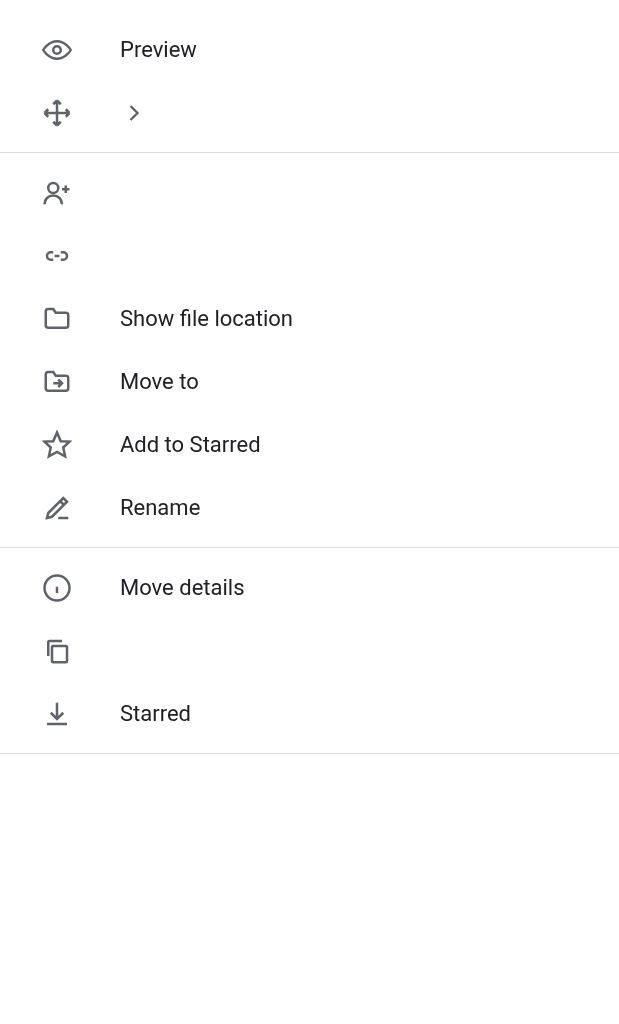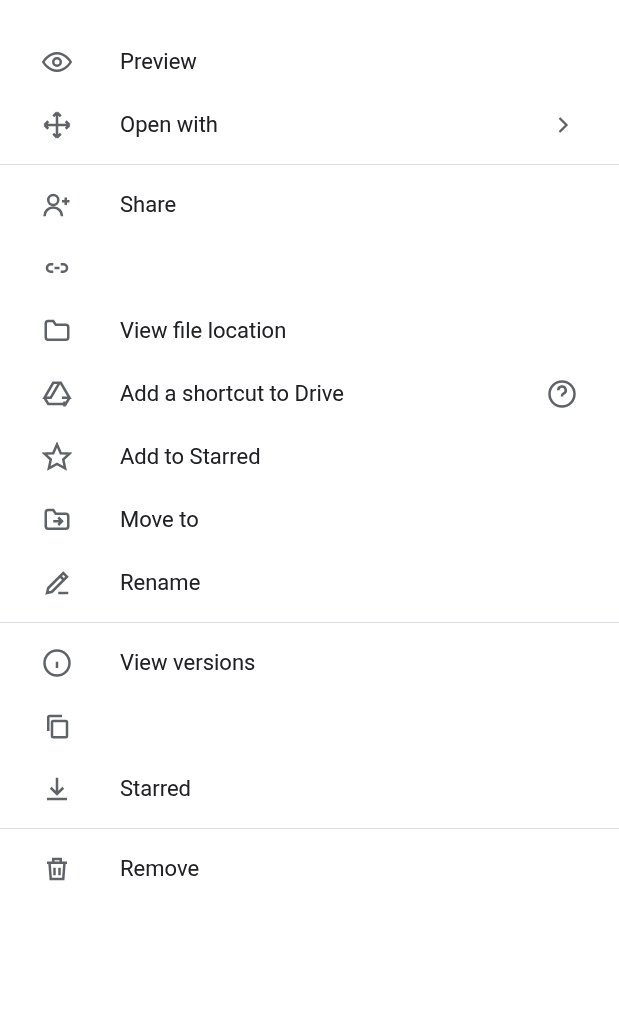--- a/index.html
+++ b/index.html
@@ -7,21 +7,21 @@
       padding: 0;
       box-sizing: border-box;
     }
     body {
       font-family: Roboto, Arial, sans-serif;
       background: #fff;
       width: 619px;
     }
     .menu {
       width: 100%;
-      padding-top: 30px;
+      padding-top: 18px;
     }
     .menu-item {
       display: flex;
       align-items: center;
       height: 63px;
       padding-left: 42px;
       padding-right: 42px;
       cursor: pointer;
       position: relative;
     }
@@ -81,39 +81,37 @@
     </span>
     <span class="menu-label">Preview</span>
   </div>
 
   <div class="menu-item">
     <span class="icon-wrap">
       <svg viewBox="0 0 24 24">
           <path d="M12 2v20M2 12h20M12 2l-3 3M12 2l3 3M12 22l-3-3M12 22l3-3M2 12l3-3M2 12l3 3M22 12l-3-3M22 12l-3 3"></path>
         </svg>
     </span>
-    <span class="menu-label">Open with</span>
     <span class="right-icon">
       <svg viewBox="0 0 24 24">
           <polyline points="9 6 15 12 9 18"></polyline>
         </svg>
     </span>
   </div>
 
   <div class="divider"></div>
 
   <div class="menu-item">
     <span class="icon-wrap">
       <svg viewBox="0 0 24 24">
           <circle cx="9" cy="8" r="4"></circle>
           <path d="M2 21c0-4 3-7 7-7s7 3 7 7"></path>
           <path d="M19 6v6M16 9h6"></path>
         </svg>
     </span>
-    <span class="menu-label">Share</span>
   </div>
 
   <div class="menu-item">
     <span class="icon-wrap">
       <svg viewBox="0 0 24 24">
           <path d="M10 12h4M8 12a4 4 0 0 1-4-4 4 4 0 0 1 4-4h2M16 12a4 4 0 0 0 4 4 4 4 0 0 0-4 4" stroke="none"></path>
           <path d="M9 12H7a4 4 0 0 1 0-8h2M15 12h2a4 4 0 0 1 0 8h-2" stroke="none"></path>
           <path d="M8 12H6a4 4 0 1 1 0-0" stroke="none"></path>
           <ellipse cx="12" cy="12" rx="8" ry="4" transform="rotate(0 12 12)" stroke="none"></ellipse>
           <path d="M7 12a5 5 0 0 1 0 0"></path>
@@ -124,78 +122,63 @@
         </svg>
     </span>
   </div>
 
   <div class="menu-item">
     <span class="icon-wrap">
       <svg viewBox="0 0 24 24">
           <path d="M3 6a2 2 0 0 1 2-2h4l2 3h8a2 2 0 0 1 2 2v8a2 2 0 0 1-2 2H5a2 2 0 0 1-2-2V6z"></path>
         </svg>
     </span>
-    <span class="menu-label">View file location</span>
-  </div>
-
-  <div class="menu-item">
-    <span class="icon-wrap">
-      <svg viewBox="0 0 24 24">
-          <path d="M9 3l-7 12h5l7-12zM9 3h6l7 12h-6M2 15l3 5h14l3-5"></path>
-          <path d="M18 18v4M16 20h4" stroke-width="2"></path>
-        </svg>
-    </span>
-    <span class="menu-label">Add a shortcut to Drive</span>
-    <span class="right-icon help-icon">
-      <svg viewBox="0 0 24 24">
-          <circle cx="12" cy="12" r="10"></circle>
-          <path d="M9 9a3 3 0 1 1 4 2.8c-.7.4-1 1-1 1.7v.5M12 17.5v.01"></path>
-        </svg>
-    </span>
-  </div>
-
-  <div class="menu-item">
-    <span class="icon-wrap">
-      <svg viewBox="0 0 24 24">
-          <polygon points="12 2 15 9 22 9.3 17 14 18.5 21 12 17.5 5.5 21 7 14 2 9.3 9 9"></polygon>
-        </svg>
-    </span>
-    <span class="menu-label">Add to Starred</span>
-  </div>
+    <span class="menu-label">Show file location</span>
+  </div>
+
 
   <div class="menu-item">
     <span class="icon-wrap">
       <svg viewBox="0 0 24 24">
           <path d="M3 6a2 2 0 0 1 2-2h4l2 3h8a2 2 0 0 1 2 2v8a2 2 0 0 1-2 2H5a2 2 0 0 1-2-2V6z"></path>
           <path d="M9 13h6M13 10l3 3-3 3"></path>
         </svg>
     </span>
     <span class="menu-label">Move to</span>
   </div>
 
   <div class="menu-item">
     <span class="icon-wrap">
       <svg viewBox="0 0 24 24">
+          <polygon points="12 2 15 9 22 9.3 17 14 18.5 21 12 17.5 5.5 21 7 14 2 9.3 9 9"></polygon>
+        </svg>
+    </span>
+    <span class="menu-label">Add to Starred</span>
+  </div>
+
+  <div class="menu-item">
+    <span class="icon-wrap">
+      <svg viewBox="0 0 24 24">
           <path d="M4 20l4-1L20 7l-3-3L5 16l-1 4zM14 6l3 3"></path>
           <path d="M13 20h8"></path>
         </svg>
     </span>
     <span class="menu-label">Rename</span>
   </div>
 
   <div class="divider"></div>
 
   <div class="menu-item">
     <span class="icon-wrap">
       <svg viewBox="0 0 24 24">
           <circle cx="12" cy="12" r="10"></circle>
           <path d="M12 8v.01M12 11v5"></path>
         </svg>
     </span>
-    <span class="menu-label">View versions</span>
+    <span class="menu-label">Move details</span>
   </div>
 
 
   <div class="menu-item">
     <span class="icon-wrap">
       <svg viewBox="0 0 24 24">
           <rect x="8" y="8" width="12" height="13" rx="1"></rect>
           <path d="M5 16V5a1 1 0 0 1 1-1h10"></path>
         </svg>
     </span>
@@ -205,22 +188,14 @@
     <span class="icon-wrap">
       <svg viewBox="0 0 24 24">
           <path d="M12 3v12M7 11l5 5 5-5M4 20h16"></path>
         </svg>
     </span>
     <span class="menu-label">Starred</span>
   </div>
 
   <div class="divider"></div>
 
-  <div class="menu-item">
-    <span class="icon-wrap">
-      <svg viewBox="0 0 24 24">
-          <path d="M4 7h16M9 7V4h6v3M6 7l1 13h10l1-13M10 11v6M14 11v6"></path>
-        </svg>
-    </span>
-    <span class="menu-label">Remove</span>
-  </div>
 
 </div>
 
 </body></html>

